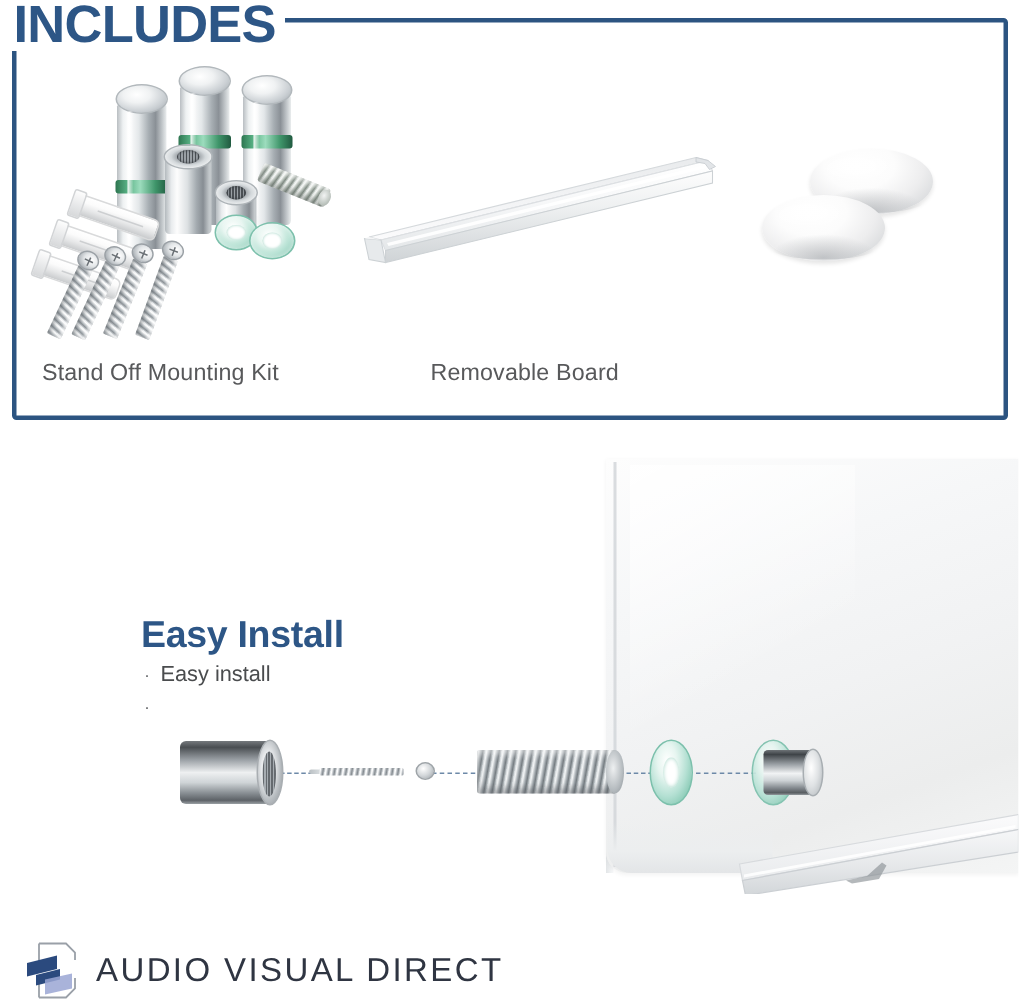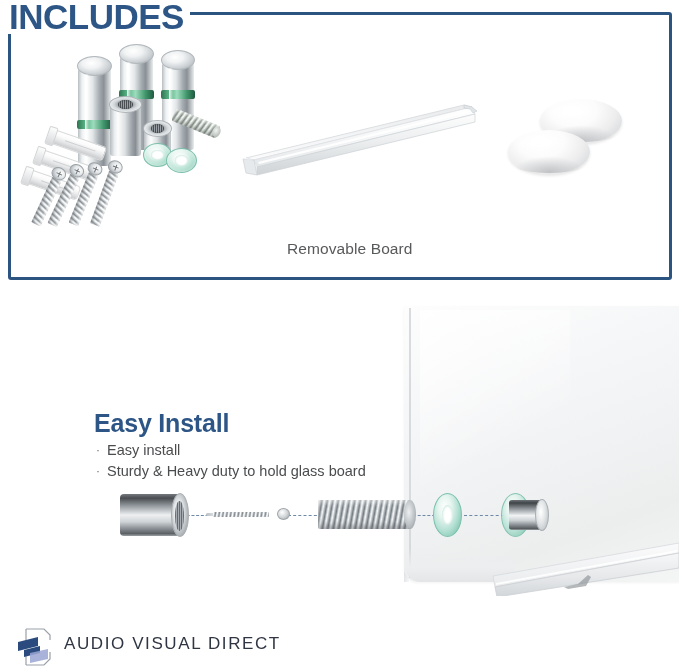--- a/index.html
+++ b/index.html
@@ -156,21 +156,21 @@
      background:#ffffff;box-shadow:inset 0 0 3px #a5d6c7;}
   .ex-cap{position:absolute;left:378px;top:12px;width:34px;height:30px;border-radius:3px;
      background:linear-gradient(180deg,#6d7276 0%,#3f4448 10%,#9ba1a6 32%,#f1f3f4 52%,
        #cdd2d5 68%,#858b90 84%,#585d61 95%,#949a9e 100%);}
   .ex-cap .face{position:absolute;right:-6px;top:-1px;width:14px;height:32px;border-radius:50%;
      background:radial-gradient(ellipse at 40% 40%,#ffffff,#dfe2e4 48%,#aeb4b8 100%);
      border:1px solid #a8aeb2;box-sizing:border-box;}
 
   
   #logo{position:absolute;left:16px;top:626px;width:240px;height:42px;}
-  .logo-text{position:absolute;left:48px;top:8px;font-size:17px;letter-spacing:1.6px;
+  .logo-text{position:absolute;left:48px;top:8px;font-size:22px;letter-spacing:1.6px;
      color:#2f3542;white-space:nowrap;}
 </style>
 </head>
 <body>
 
 <div class="stage">
 
   <div class="frame"></div>
   <div class="frame-mask"></div>
   <div class="includes-title">INCLUDES</div>
@@ -299,20 +299,21 @@
     <div class="magnet" style="position:absolute;left:540px;top:99px;width:82px;height:44px;">
       <div class="gloss"></div>
         <div class="shade"></div>
     </div>
     <div class="magnet" style="position:absolute;left:508px;top:130px;width:82px;height:44px;">
       <div class="gloss"></div>
         <div class="shade"></div>
     </div>
   </div>
 
+  <div class="lbl lbl1">Stand Off Mounting Kit</div>
   <div class="lbl lbl2">Removable Board</div>
 
   <div id="glassboard">
     <div class="gb-edge"></div>
     <div class="gb-panel"></div>
     <div class="gb-edge2"></div>
     <div class="gb-hl"></div>
     <div class="gb-bottomcurve"></div>
 
     <svg class="gb-tray" viewBox="0 0 307 296">
@@ -336,21 +337,20 @@
   </div>
 
   <div class="ei-title">Easy Install</div>
   <div class="ei-list">
     <div class="ei-item">
       <span class="ei-bullet">·</span>
       <span>Easy install</span>
     </div>
     <div class="ei-item">
       <span class="ei-bullet">·</span>
-      <span>Sturdy &amp; Heavy duty to hold glass board</span>
     </div>
   </div>
 
   <div id="exploded">
     <div class="dash" style="left:62px;top:27px;width:36px;"></div>
     <div class="dash" style="left:168px;top:27px;width:34px;"></div>
     <div class="dash" style="left:288px;top:27px;width:32px;"></div>
     <div class="dash" style="left:344px;top:27px;width:40px;"></div>
 
     <div class="ex-barrel">

